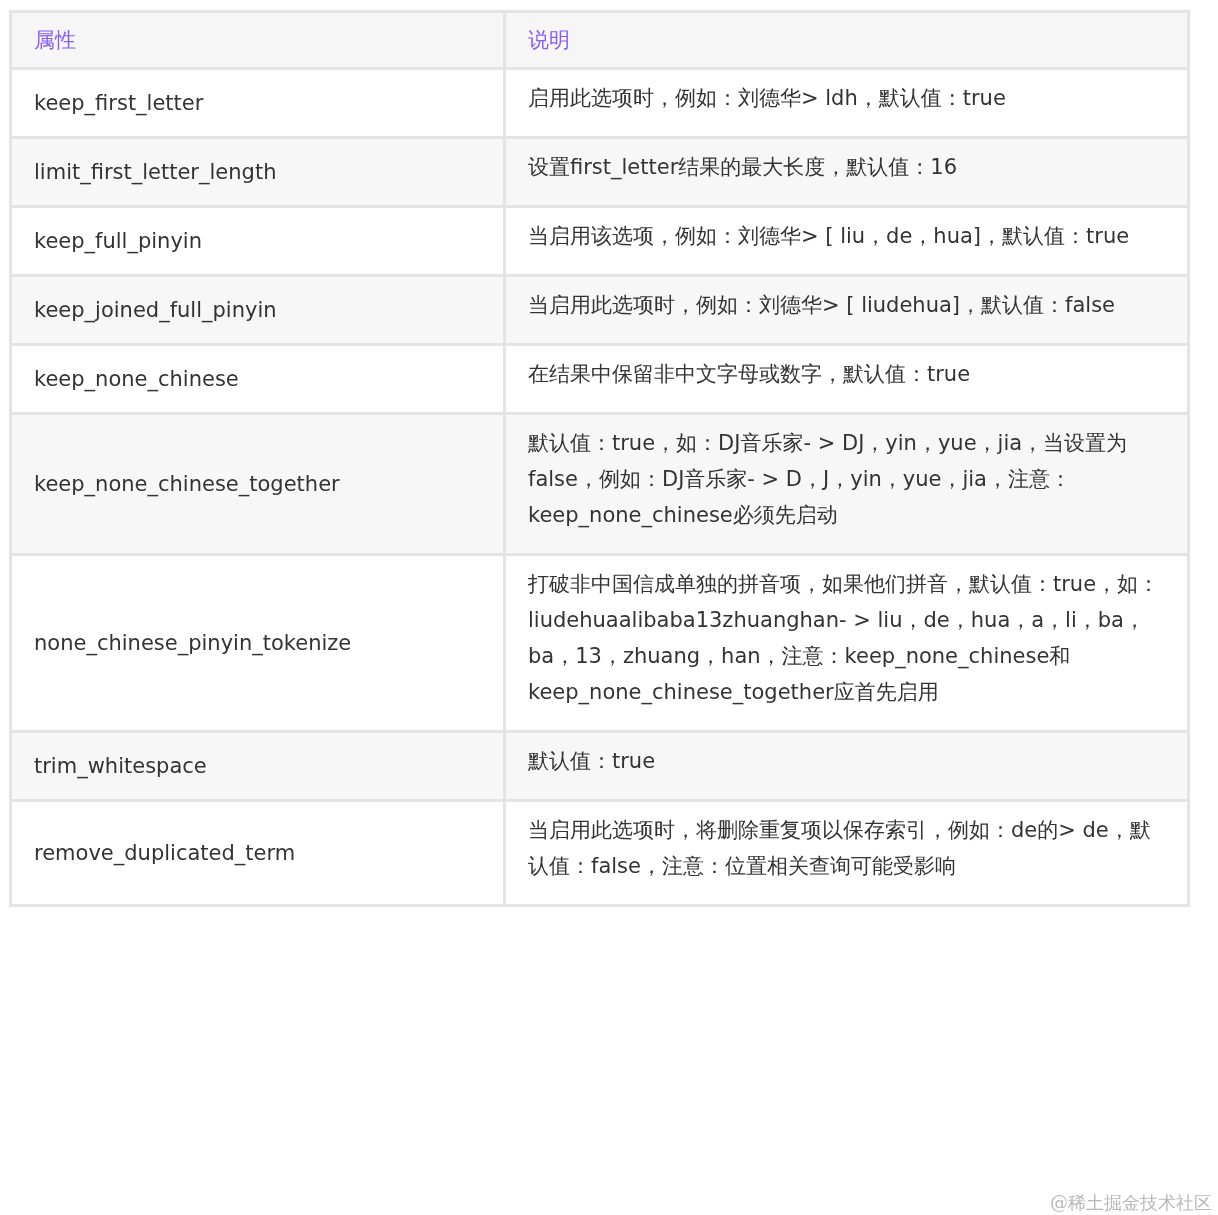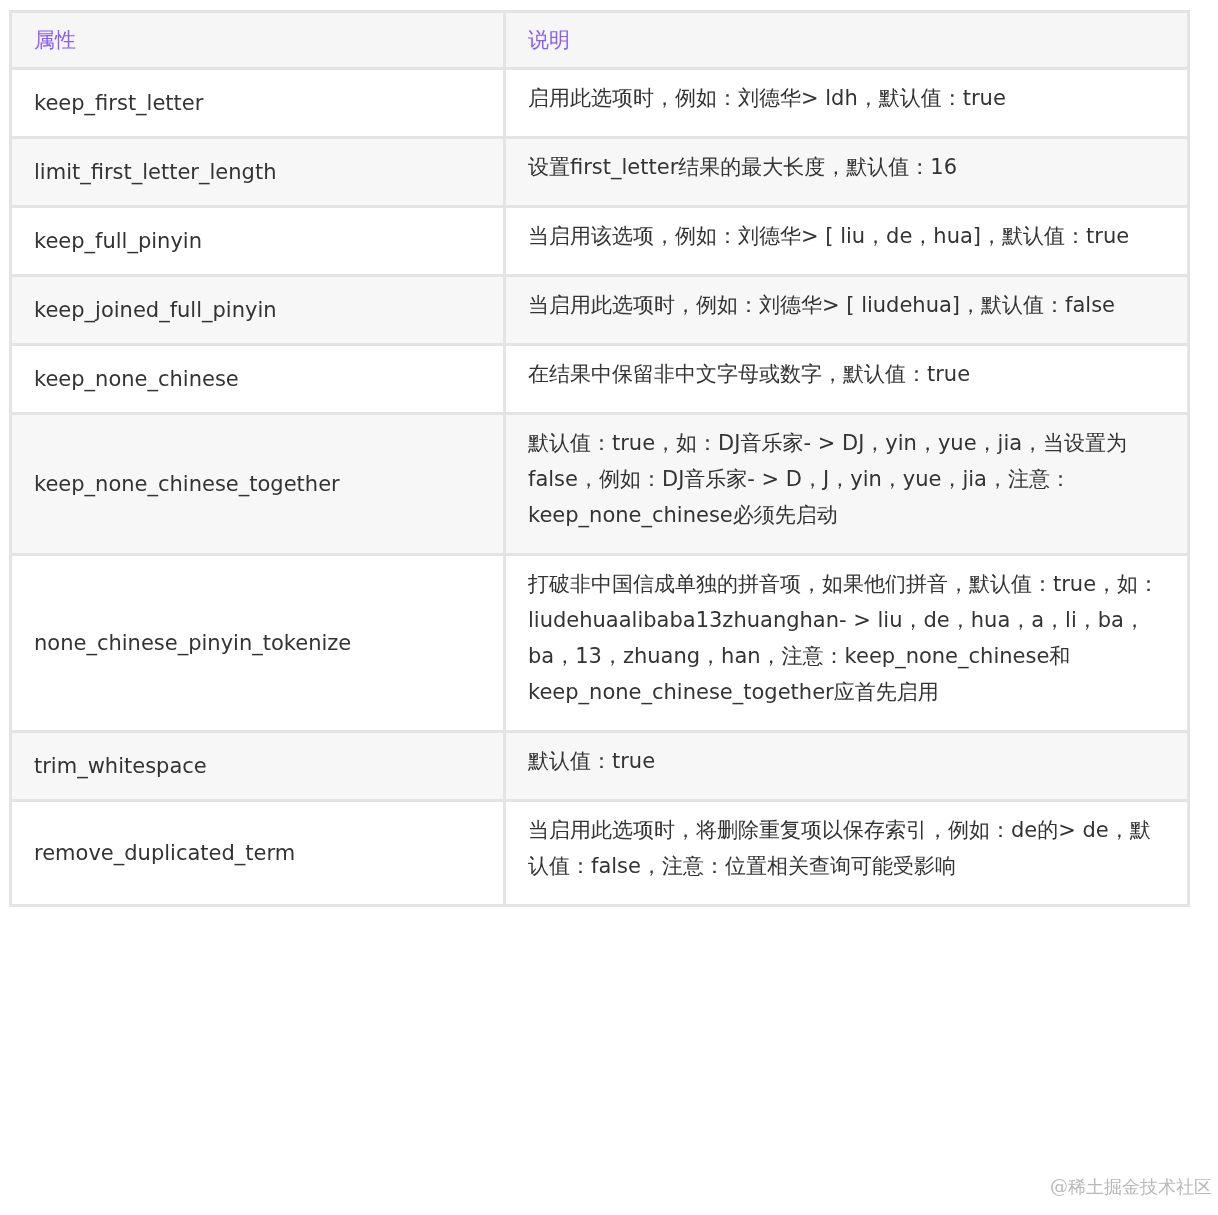--- a/index.html
+++ b/index.html
@@ -27,21 +27,21 @@
     table.props thead th {
       background: #f6f6f6;
       font-weight: normal;
       height: 54px;
       color: #8b5cf6;
     }
     table.props tbody tr:nth-child(odd) td { background: #ffffff; }
     table.props tbody tr:nth-child(even) td { background: #f7f7f7; }
     table.props td.desc { padding-top: 10px; padding-bottom: 20px; }
     .watermark {
-      position: absolute; right: 6px; bottom: 16px;
+      position: absolute; right: 6px; bottom: 0;
       font-family: "DejaVu Serif", "Liberation Serif", serif;
       font-size: 18px; color: #b8b8b8;
     }
   </style>
 </head>
 <body>
 
 <table class="props">
   <colgroup>
       <col class="c1">

